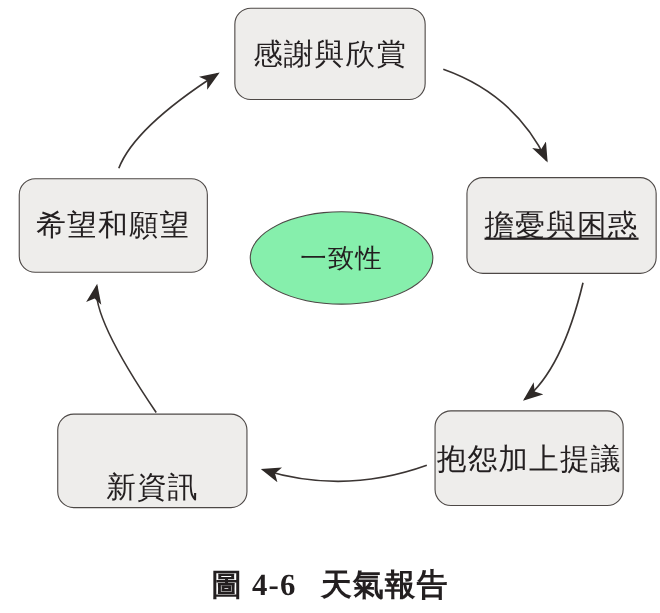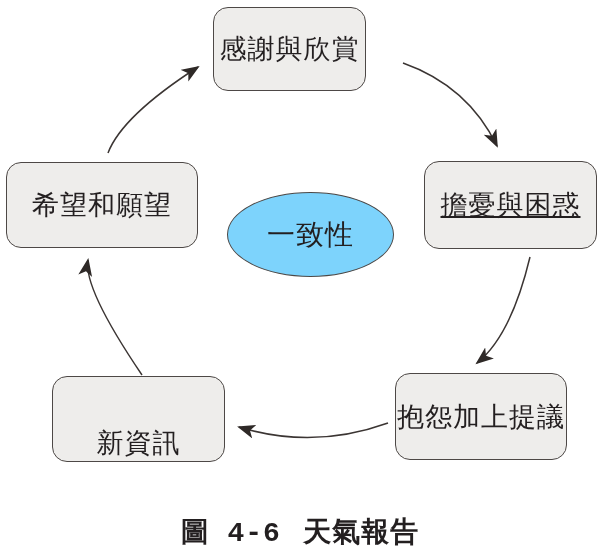--- a/index.html
+++ b/index.html
@@ -22,46 +22,46 @@
     border: 1.6px solid #4d4846;
     border-radius: 15px;
     display: flex;
     align-items: center;
     justify-content: center;
     font-size: 27px;
     letter-spacing: 1px;
     color: #231f20;
     box-sizing: border-box;
   }
-  .node-top         { left: 213px; top: 7px;   width: 153px; height: 84px; }
+  .node-top         { left: 213px; top: 7px;   width: 174px; height: 84px; }
   .node-right       { left: 424px; top: 161px; width: 173px; height: 88px; text-decoration: underline; }
   .node-bottomright { left: 395px; top: 373px; width: 172px; height: 87px; }
   .node-bottomleft  { left: 52px;  top: 376px; width: 173px; height: 86px; align-items: flex-end; }
-  .node-left        { left: 6px;   top: 162px; width: 192px; height: 86px; }
+  .node-left        { left: 17px;   top: 162px; width: 172px; height: 86px; }
   .center-ellipse {
     position: absolute;
     left: 227px; top: 192px;
     width: 167px; height: 85px;
-    background: #7dd3fc;
+    background: #86efac;
     border: 1.4px solid #4d4846;
     border-radius: 50%;
     display: flex;
     align-items: center;
     justify-content: center;
-    font-size: 28px;
+    font-size: 24px;
     letter-spacing: 1px;
     color: #231f20;
     box-sizing: border-box;
   }
   .caption {
     position: absolute;
     left: 0; top: 513px;
     width: 600px;
     text-align: center;
-    font-family: Liberation Mono, monospace;
+    font-family: Liberation Serif, serif;
     font-weight: bold;
     font-size: 28px;
     color: #231f20;
     letter-spacing: 1px;
   }
   .caption .figure-title { margin-left: 0.8em; }
 </style>
 </head>
 <body>
 

